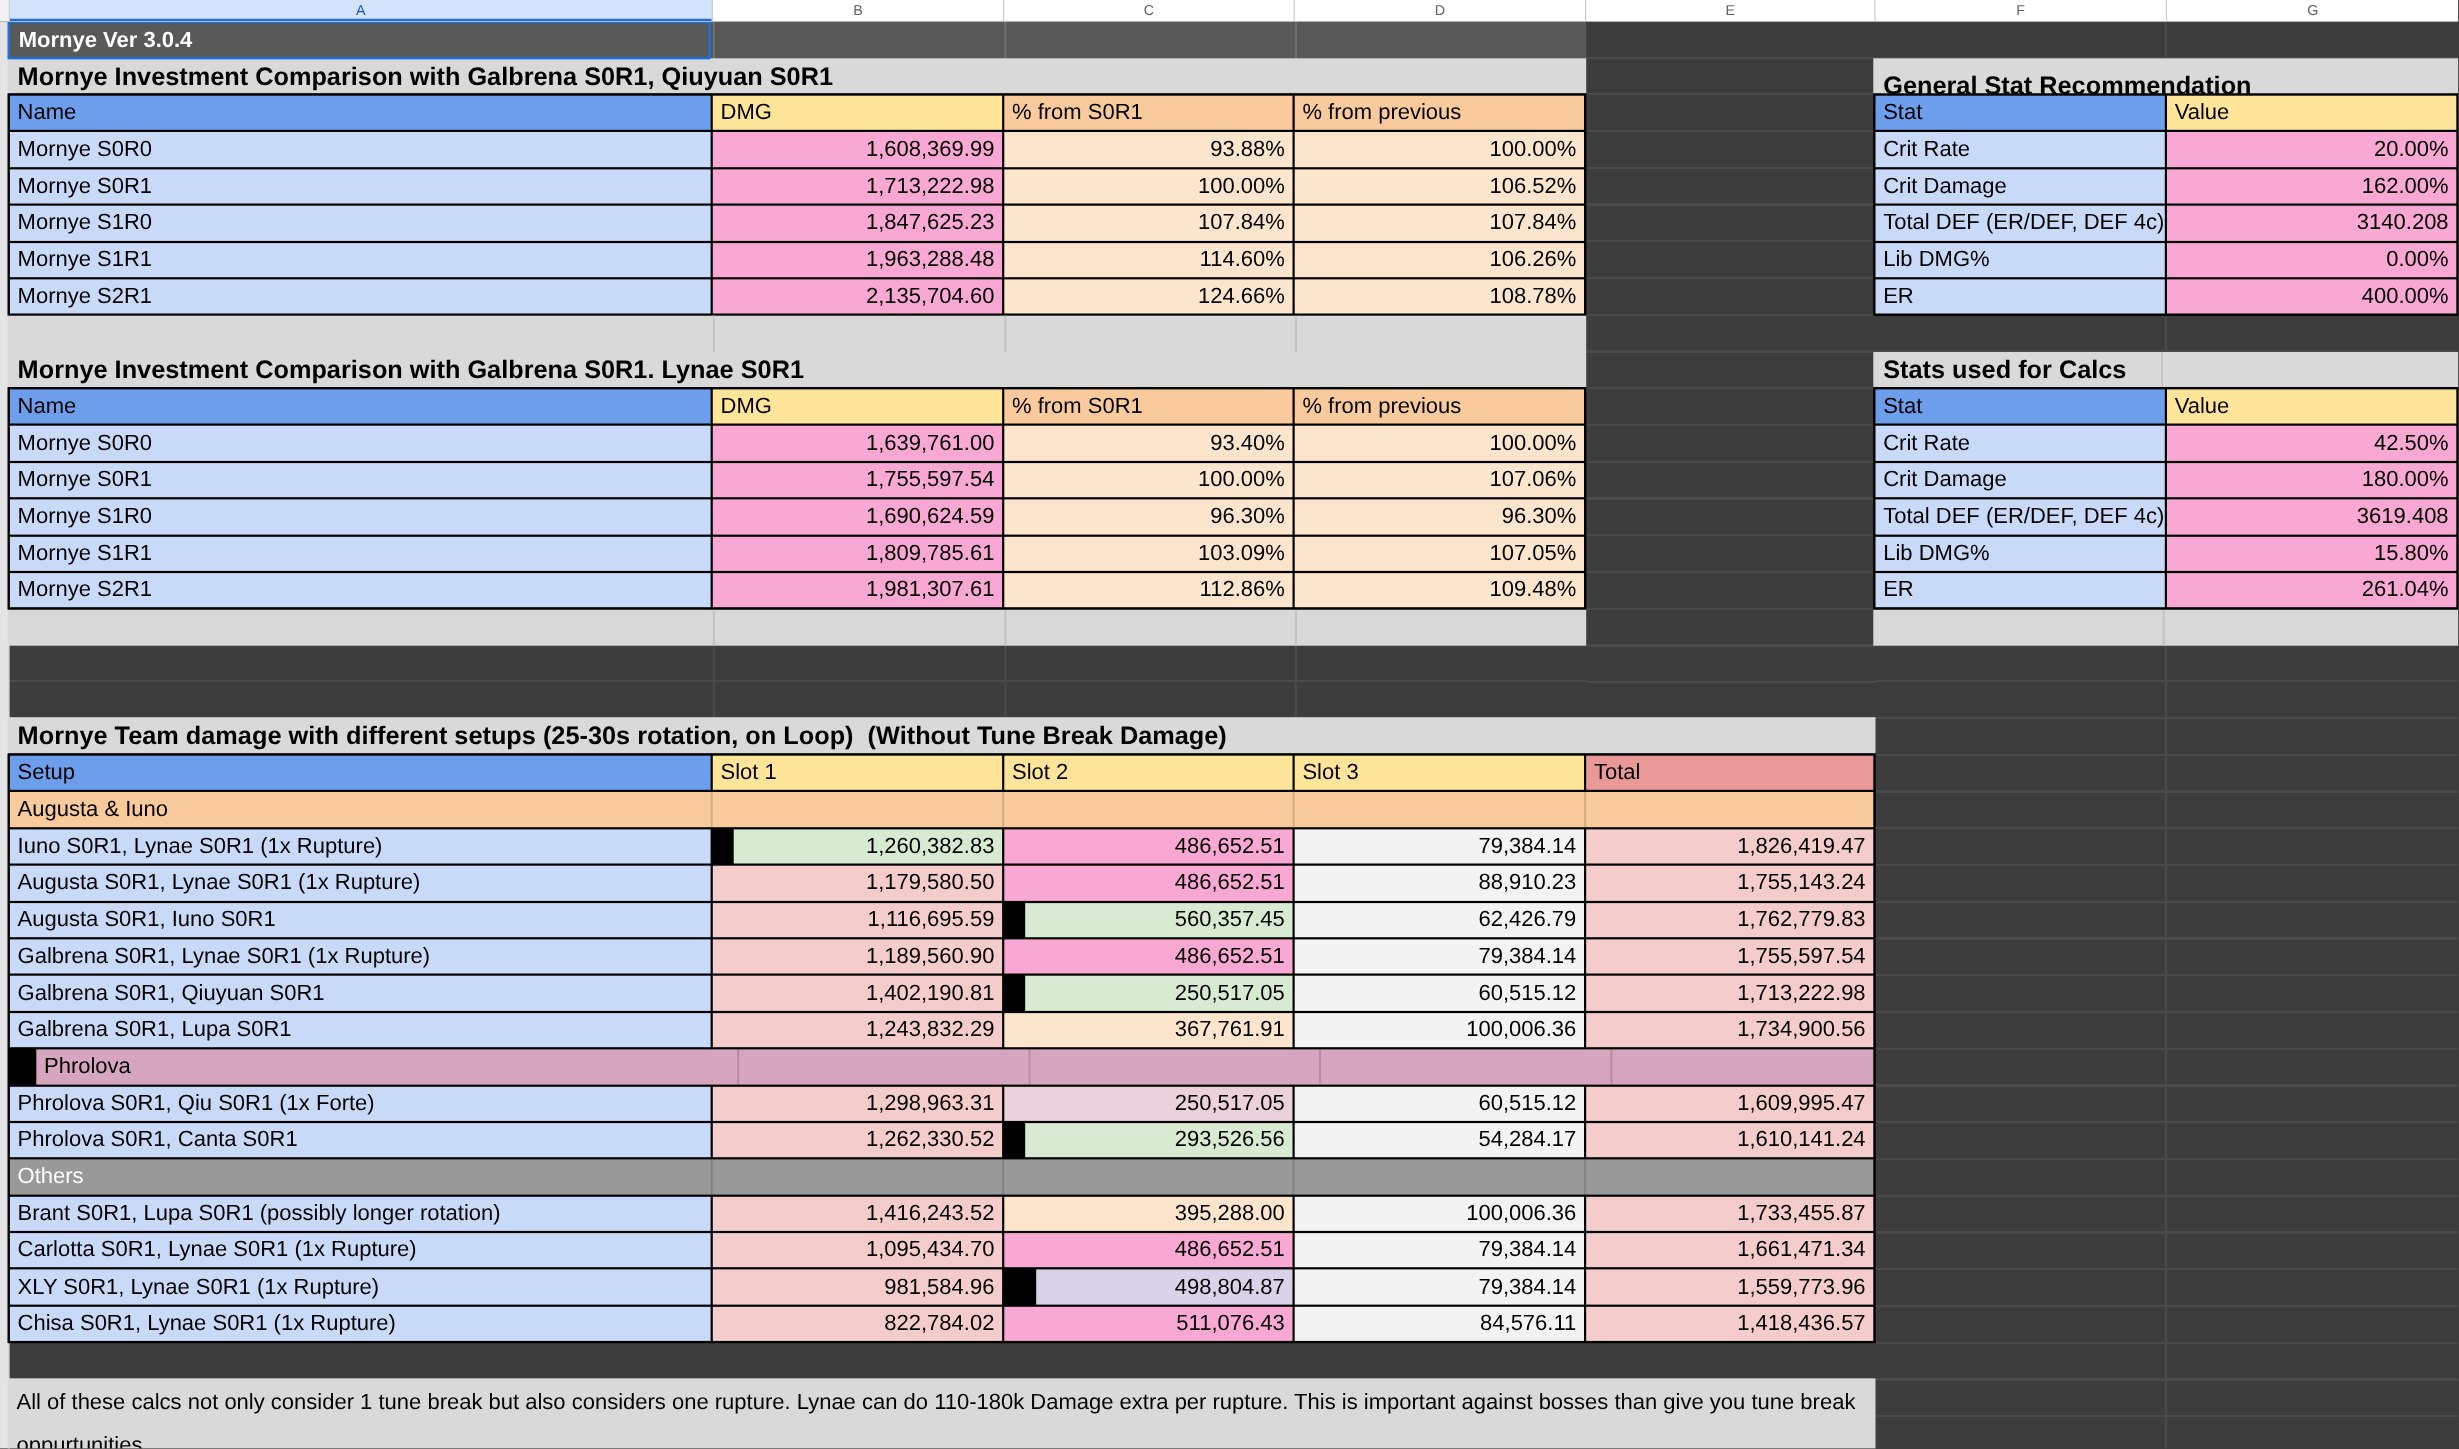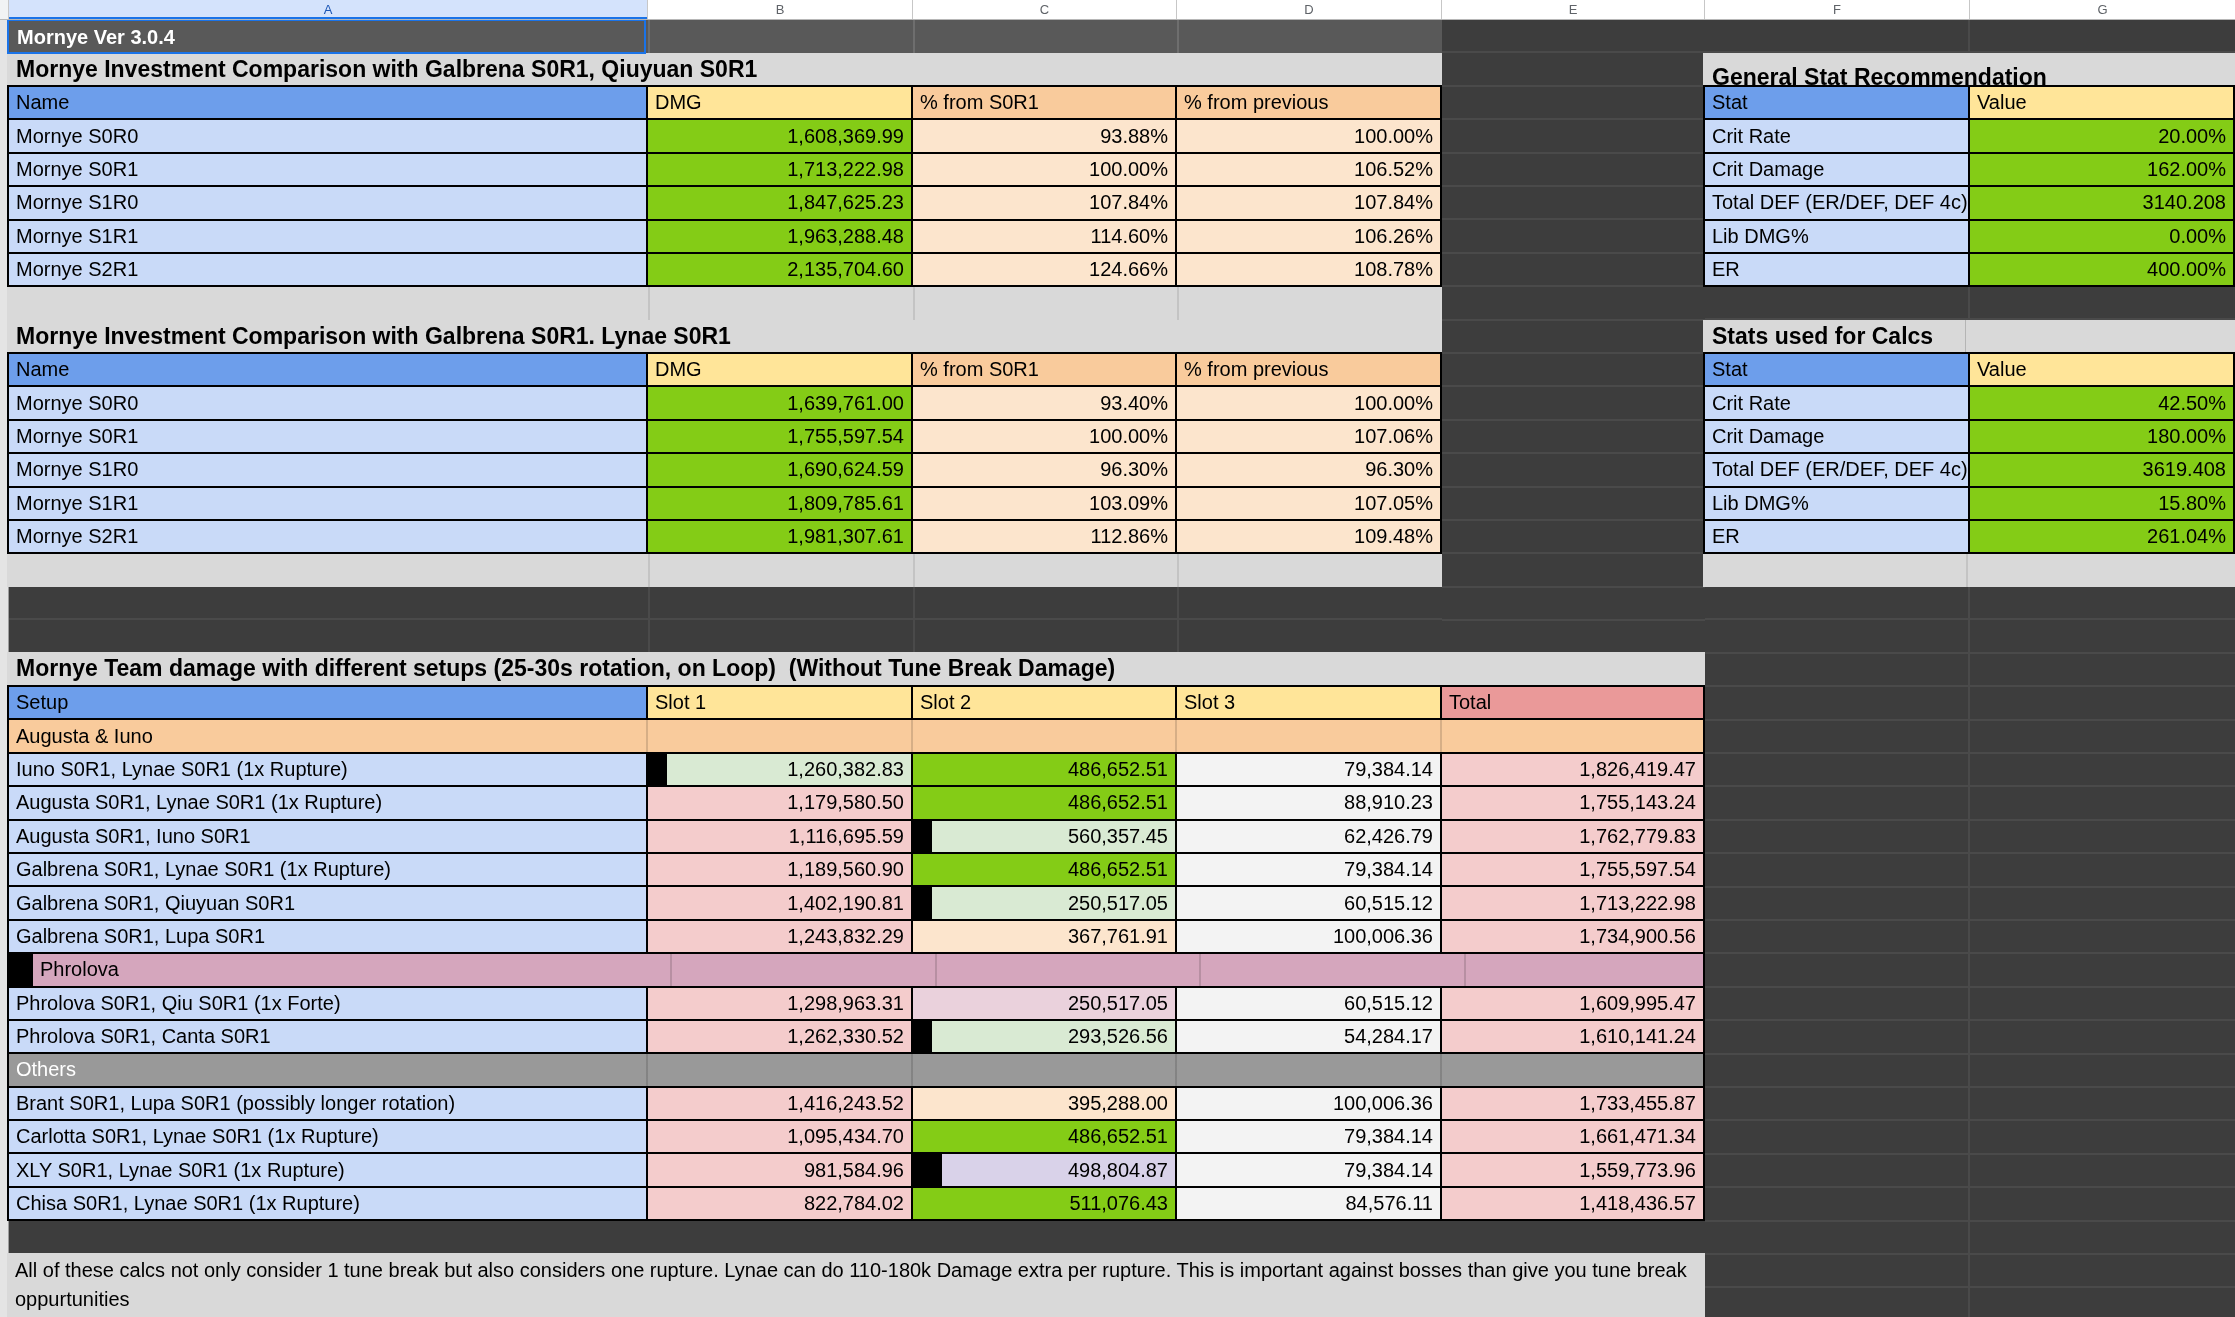--- a/index.html
+++ b/index.html
@@ -51,33 +51,33 @@
         grid-auto-rows:31.4px;box-sizing:content-box;}
   .g14{left:7px;width:1431px;grid-template-columns:637px 263px 262px 1fr;}
   .gright{left:1703px;width:528px;grid-template-columns:263px 1fr;}
   .gteam{left:7px;width:1694px;grid-template-columns:637px 263px 262px 263px 1fr;}
   .cell{display:flex;align-items:center;padding:0 7px;font-size:20px;overflow:hidden;
         white-space:nowrap;background:#fff;}
   .num{justify-content:flex-end;}
   
   .h-blue{background:#6d9eeb;}  .h-yellow{background:#ffe599;} .h-orange{background:#f9cb9c;}
   .h-red{background:#ea9999;}
-  .c-blue{background:#c9daf8;}  .c-yellow{background:#84cc16;} .c-orange{background:#fce5cd;}
+  .c-blue{background:#c9daf8;}  .c-yellow{background:#f9a8d4;} .c-orange{background:#fce5cd;}
   .c-green{background:#d9ead3;margin-left:19px;} .c-pink{background:#f4cccc;}   .c-neutral{background:#f3f3f3;}
   .c-lpurple{background:#d9d2e9;margin-left:29px;} .c-lmagenta{background:#ead1dc;}
   .secrow{grid-column:1 / -1;display:flex;align-items:center;padding:0 7px;font-size:20px;
         background-size:2px 100%,2px 100%,2px 100%,2px 100%;background-repeat:no-repeat;
         background-position:637px 0,902px 0,1166px 0,1431px 0;
         background-image:linear-gradient(rgba(0,0,0,.14),rgba(0,0,0,.14)),linear-gradient(rgba(0,0,0,.14),rgba(0,0,0,.14)),
                          linear-gradient(rgba(0,0,0,.14),rgba(0,0,0,.14)),linear-gradient(rgba(0,0,0,.14),rgba(0,0,0,.14));}
   .s-orange{background-color:#f9cb9c;} .s-purple{background-color:#b4a7d6;}
   .s-magenta{background-color:#d5a6bd;margin-left:24px;} .s-gray{background-color:#999999;color:#fff;}
   
   .footnote{position:absolute;left:7px;top:1253px;width:1698px;height:64px;background:#d9d9d9;
-        box-sizing:border-box;padding:3px 8px;font-size:20px;line-height:29px;color:#000;overflow:hidden;}
+        box-sizing:border-box;padding:3px 8px;font-size:20px;line-height:39px;color:#000;overflow:hidden;}
 </style>
 </head>
 <body>
 
 <div class="stage">
 
   <div class="dark" style="left:1442px;top:20px;width:263px;height:632px;"></div>
   <div class="dark vline1" style="left:1705px;top:20px;width:530px;height:33px;"></div>
   <div class="dark vline1" style="left:1705px;top:287px;width:530px;height:33px;"></div>
   <div class="dark vline1" style="left:1705px;top:587px;width:530px;height:730px;"></div>

